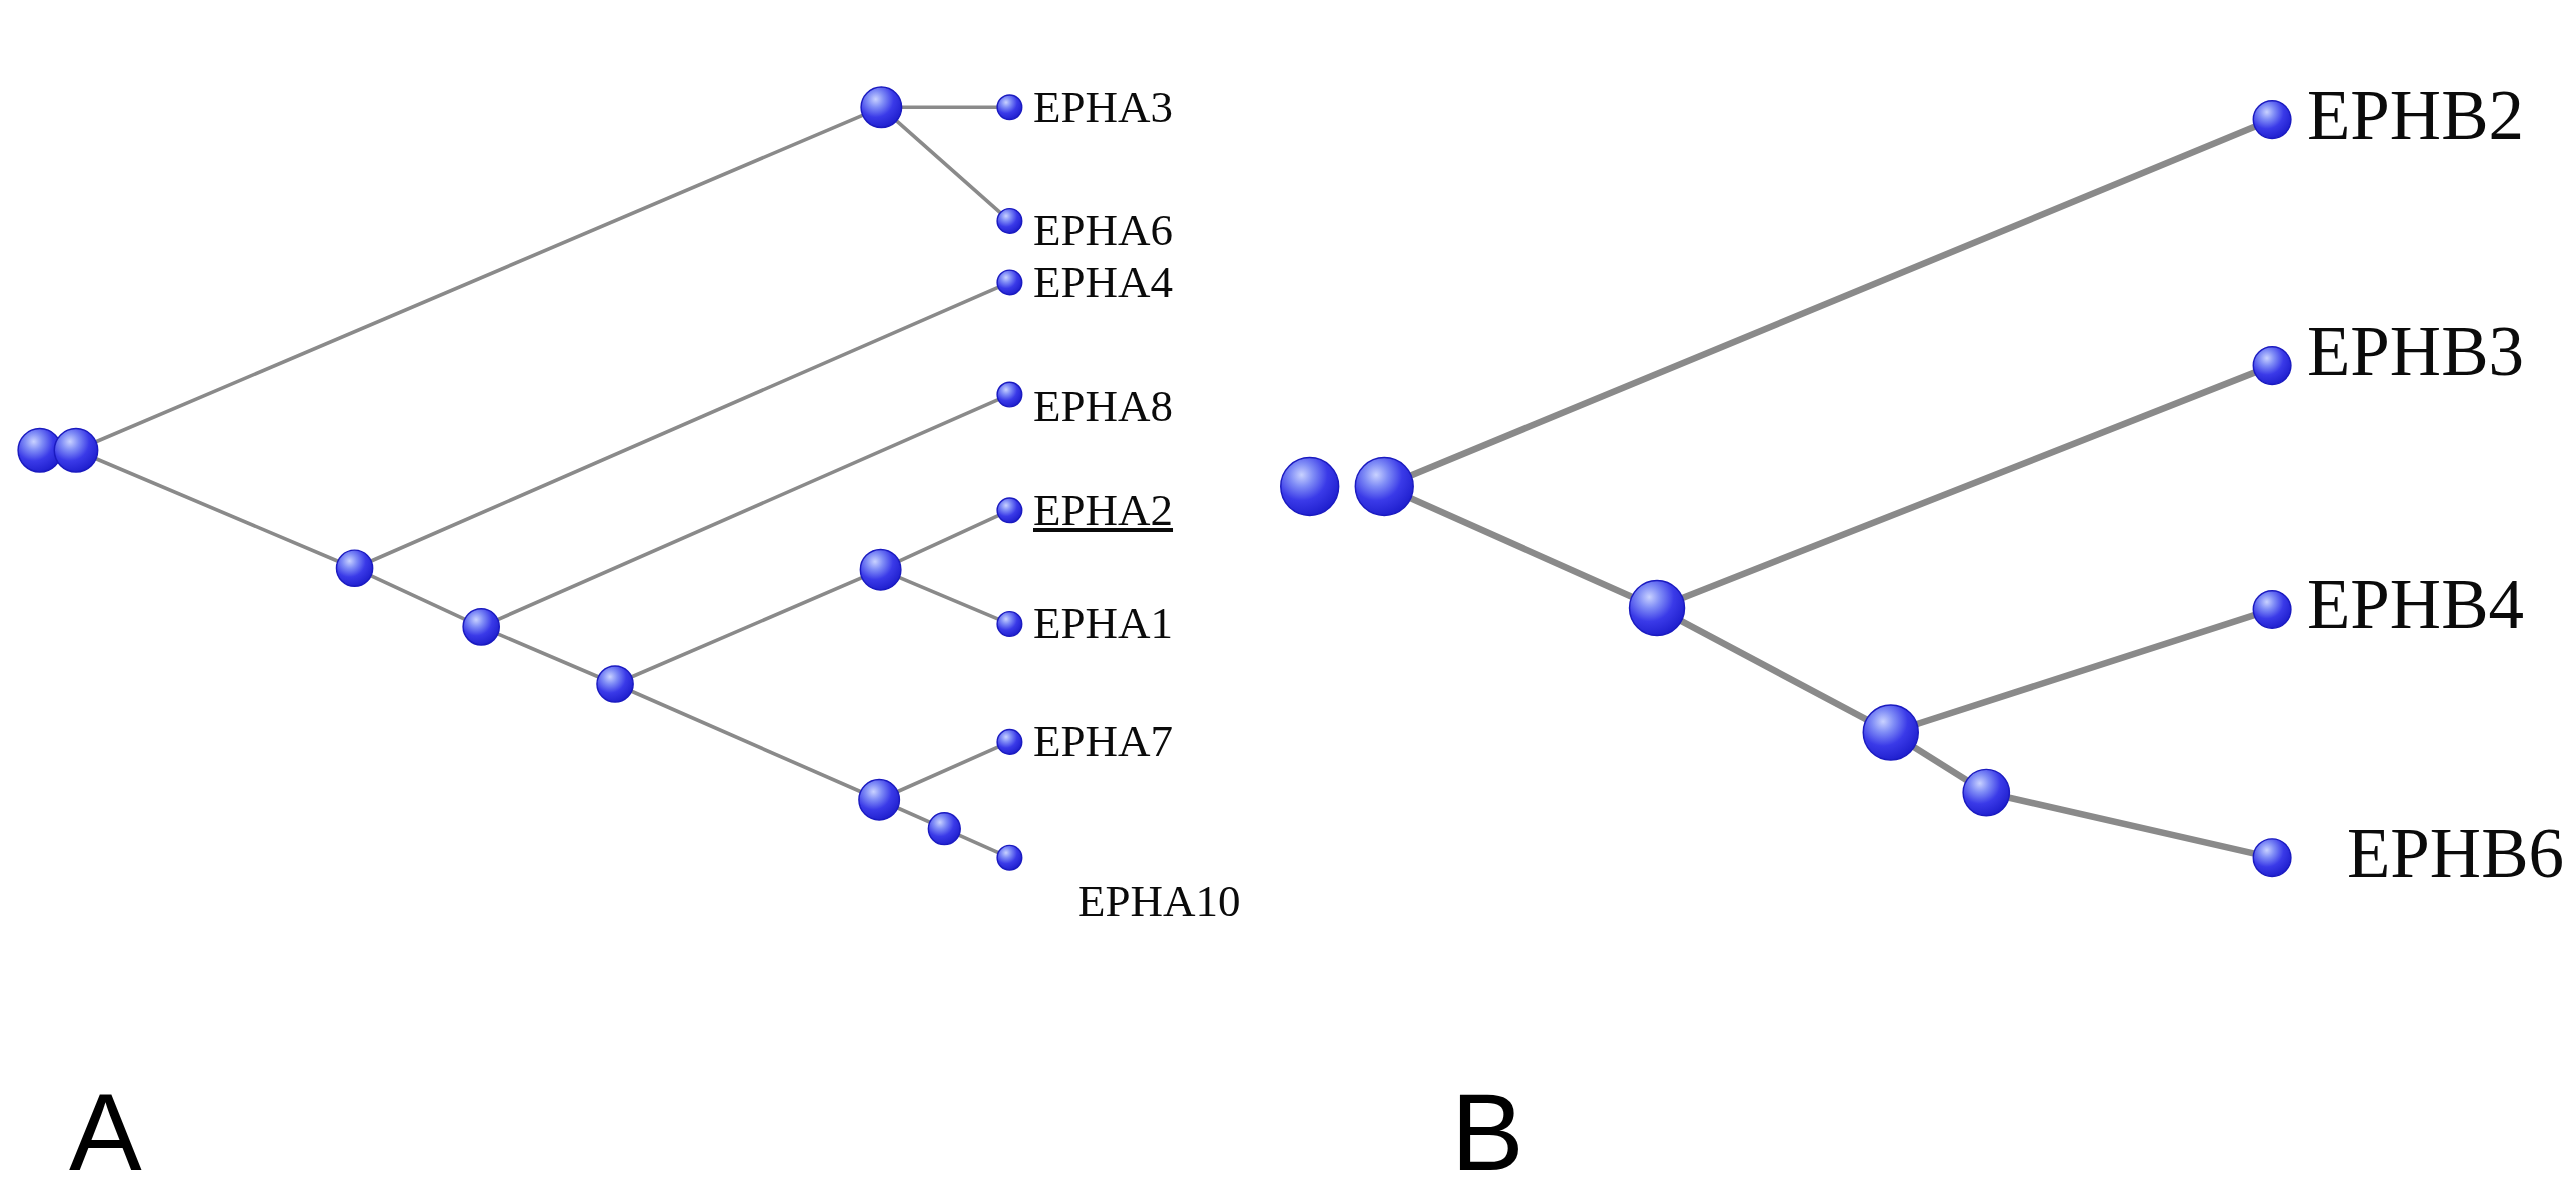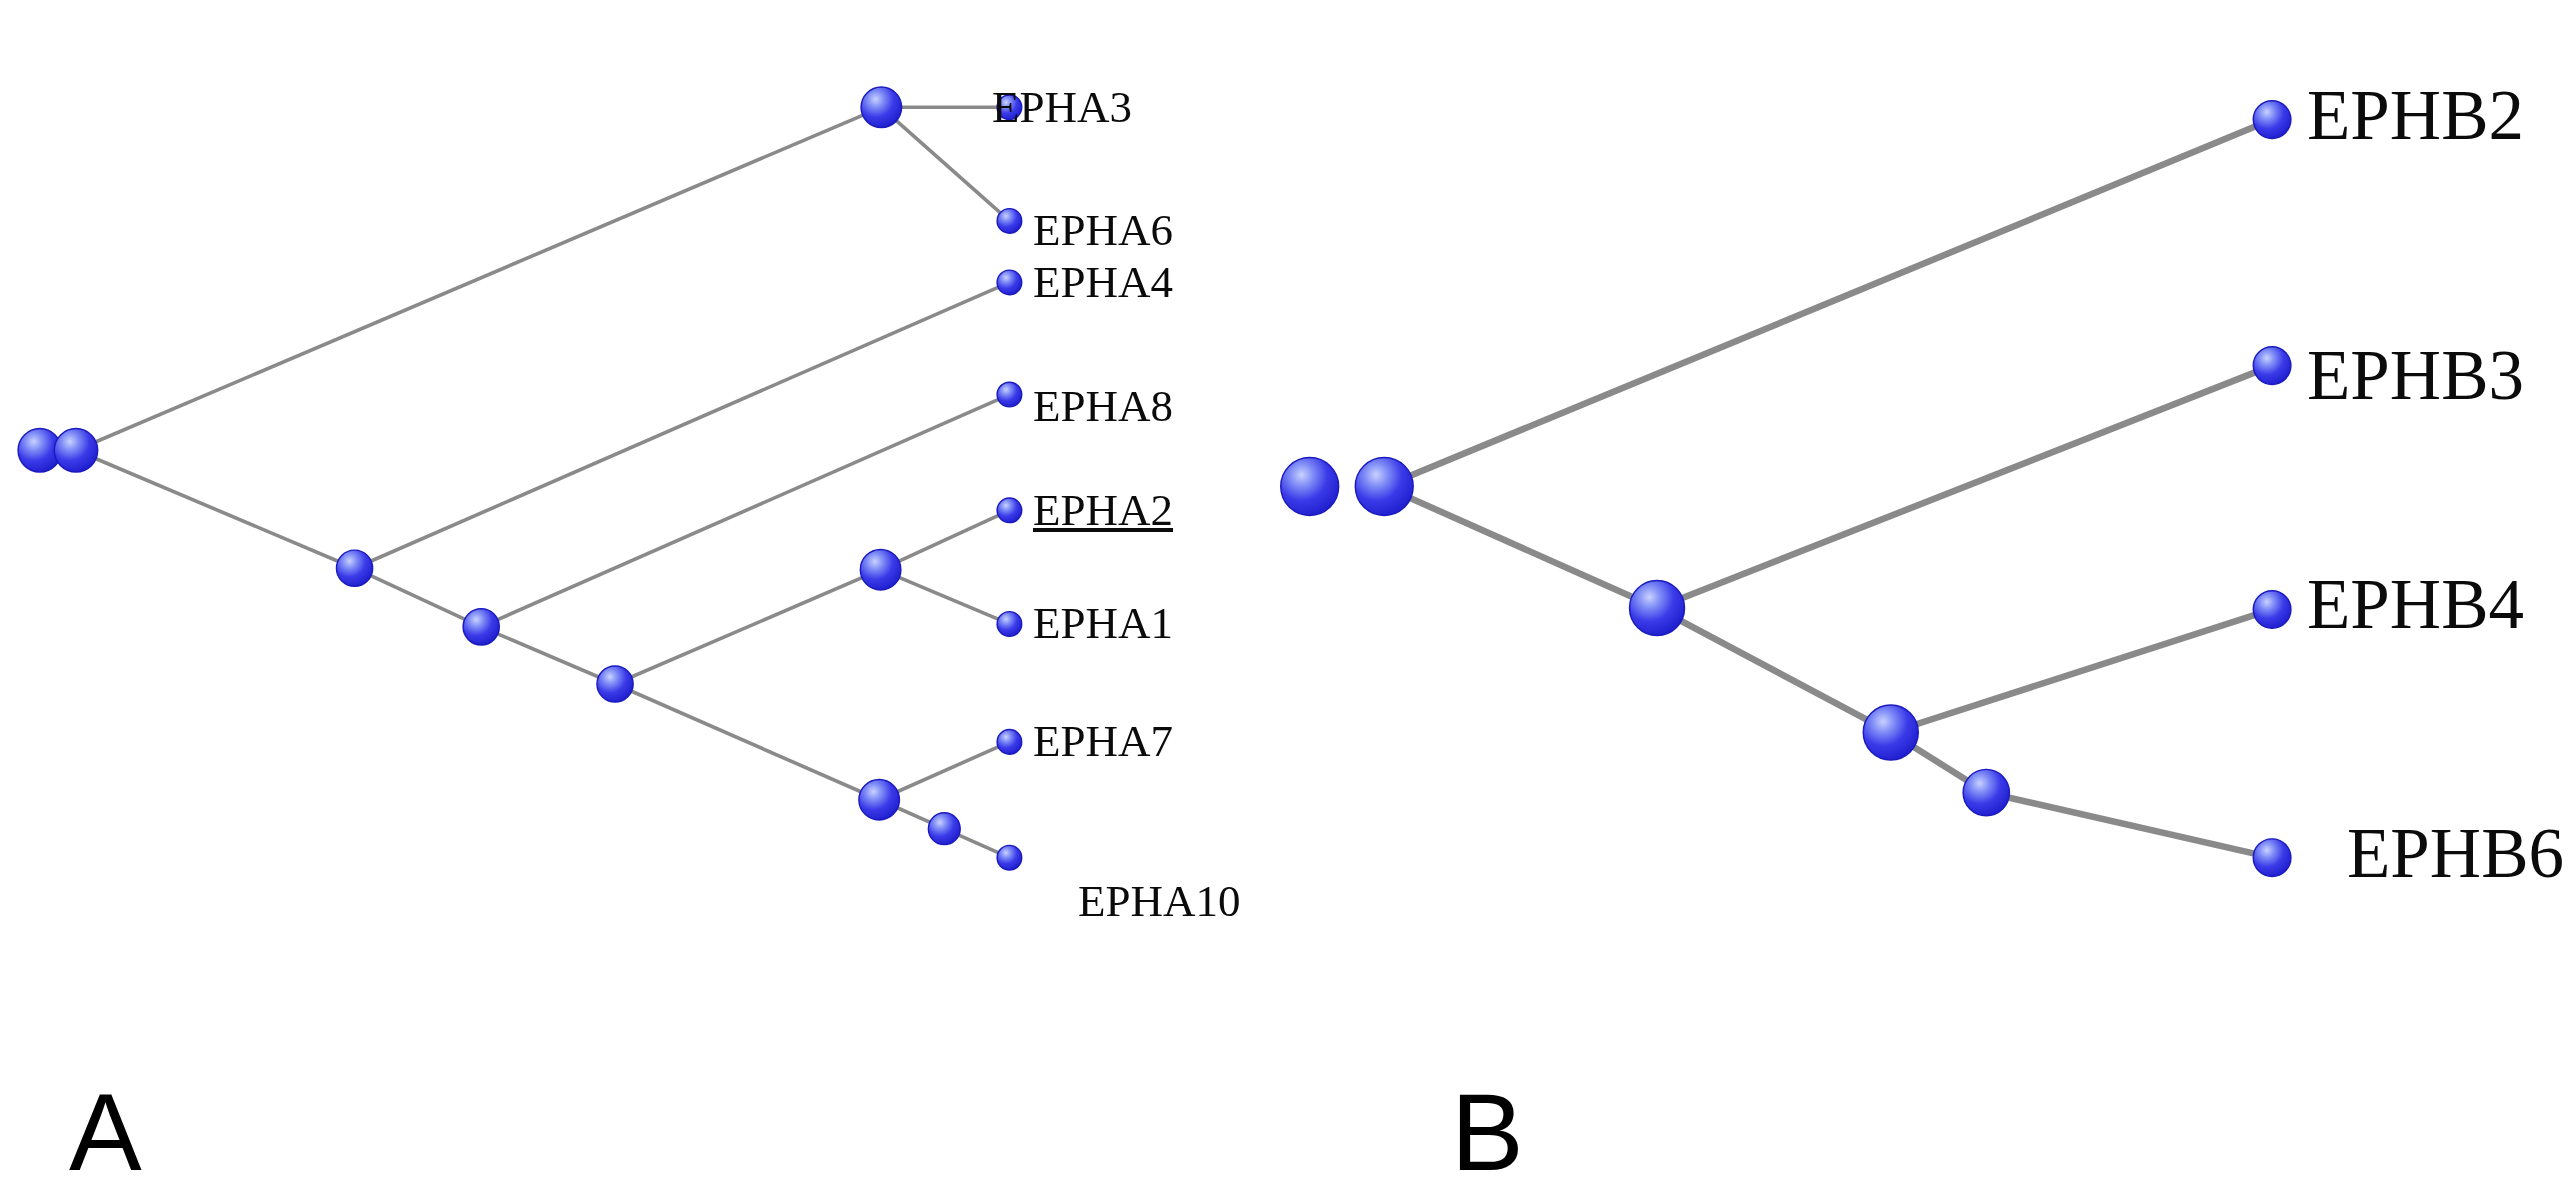--- a/index.html
+++ b/index.html
@@ -107,30 +107,30 @@
         <circle cx="2613" cy="1012" r="38" fill="url(#sphereGrad)" stroke="#1a1ac0" stroke-width="2"></circle>
         <circle cx="2745" cy="1095" r="32" fill="url(#sphereGrad)" stroke="#1a1ac0" stroke-width="2"></circle>
         <circle cx="3140" cy="165" r="26" fill="url(#sphereGrad)" stroke="#1a1ac0" stroke-width="2"></circle>
         <circle cx="3140" cy="505" r="26" fill="url(#sphereGrad)" stroke="#1a1ac0" stroke-width="2"></circle>
         <circle cx="3140" cy="842" r="26" fill="url(#sphereGrad)" stroke="#1a1ac0" stroke-width="2"></circle>
         <circle cx="3140" cy="1185" r="26" fill="url(#sphereGrad)" stroke="#1a1ac0" stroke-width="2"></circle>
       </g>
   </svg>
 
   <div id="labels-layer">
-      <div class="tip-label panel-a" style="left: 992px; top: 85px;">EPHA3</div>
+      <div class="tip-label panel-a" style="left: 1033px; top: 85px;">EPHA3</div>
       <div class="tip-label panel-a" style="left: 1033px; top: 208px;">EPHA6</div>
       <div class="tip-label panel-a" style="left: 1033px; top: 260px;">EPHA4</div>
       <div class="tip-label panel-a" style="left: 1033px; top: 372px; margin-top: 12px;">EPHA8</div>
       <div class="tip-label panel-a" style="left: 1033px; top: 488px; text-decoration: underline;">EPHA2</div>
       <div class="tip-label panel-a" style="left: 1033px; top: 601px; text-align: right;">EPHA1</div>
       <div class="tip-label panel-a" style="left: 1033px; top: 719px;">EPHA7</div>
       <div class="tip-label panel-a" style="left: 1078px; top: 835px; margin-top: 44px;">EPHA10</div>
       <div class="tip-label panel-b" style="left: 2307px; top: 80px;">EPHB2</div>
-      <div class="tip-label panel-b" style="left: 2307px; top: 340px;">EPHB3</div>
+      <div class="tip-label panel-b" style="left: 2307px; top: 316px;">EPHB3</div>
       <div class="tip-label panel-b" style="left: 2307px; top: 569px;">EPHB4</div>
       <div class="tip-label panel-b" style="left: 2307px; top: 818px; margin-left: 40px;">EPHB6</div>
     </div>
 
   <div class="panel-letter" id="panel-letter-a" style="left: 69px; top: 1078px;">A</div>
   <div class="panel-letter" id="panel-letter-b" style="left: 1451px; top: 1078px;">B</div>
 
 </div>
 
 

